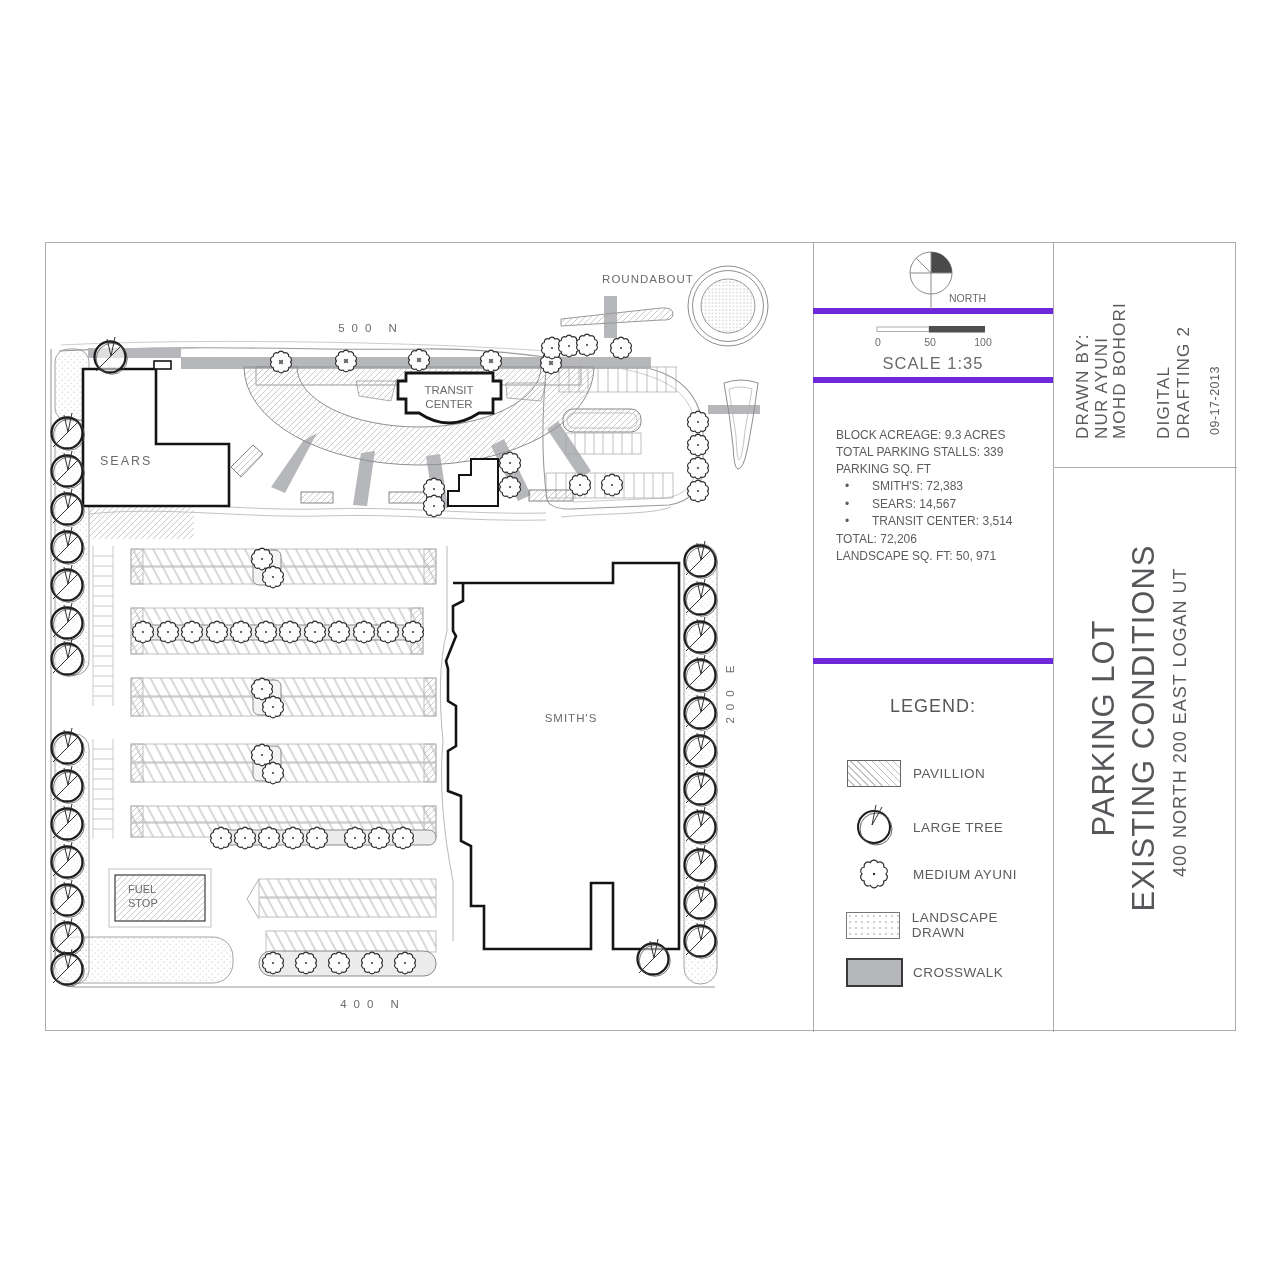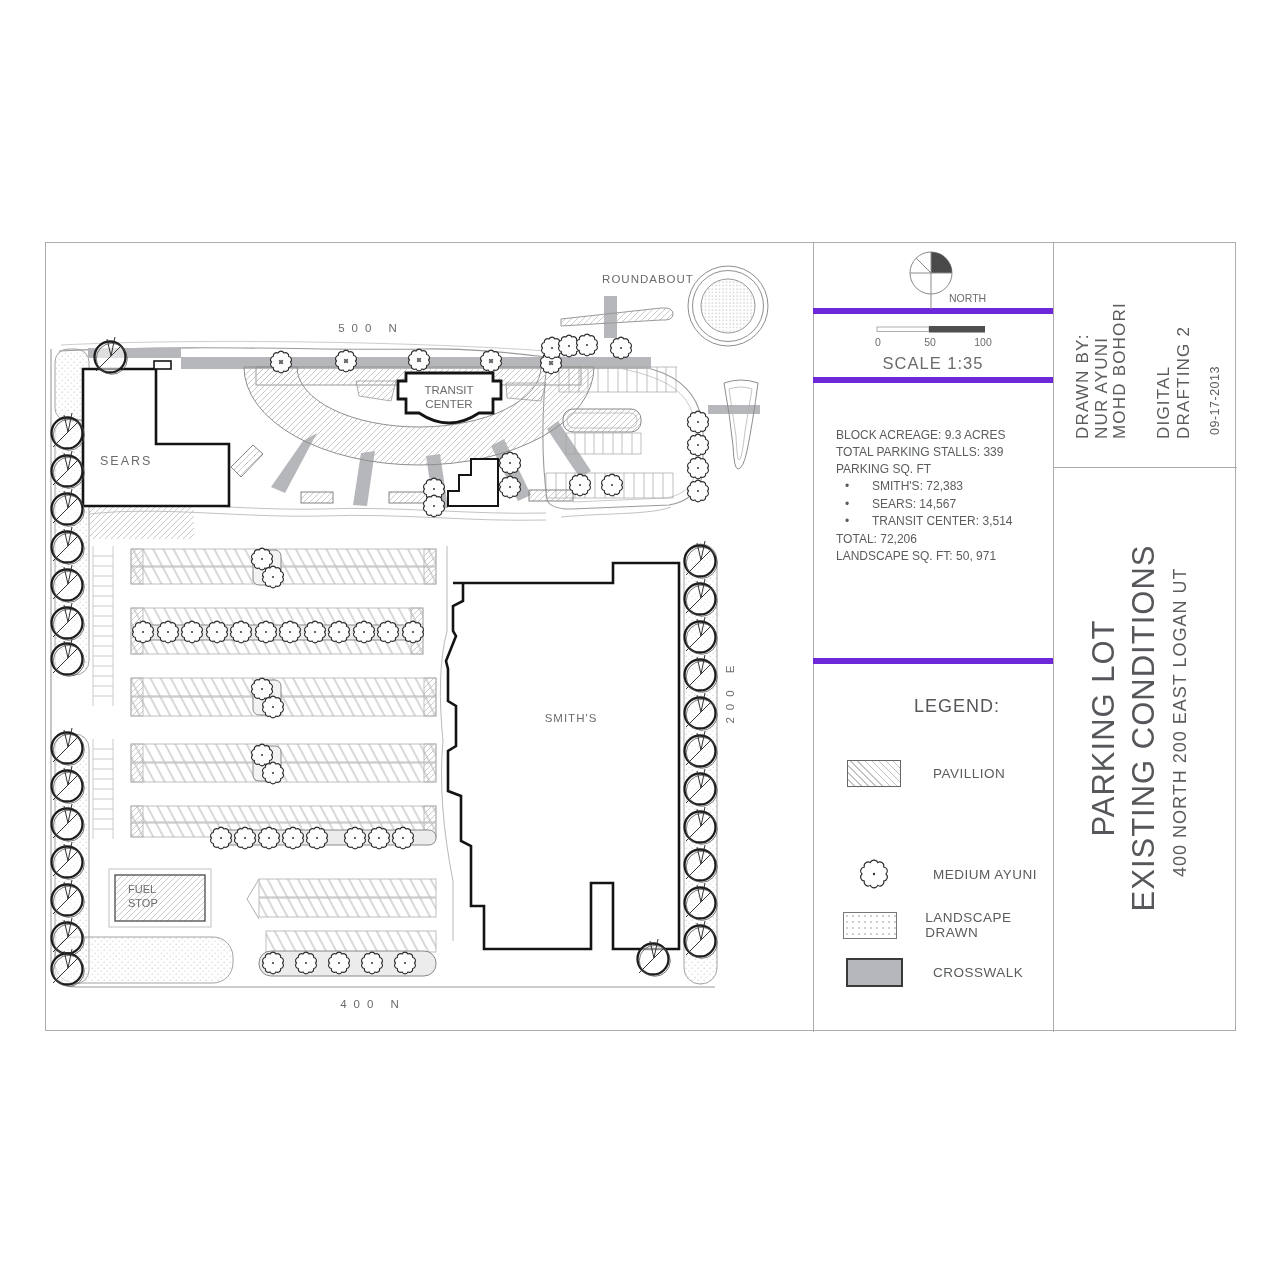--- a/index.html
+++ b/index.html
@@ -10,24 +10,24 @@
   .vline{position:absolute;top:0;width:1px;height:789px;background:#acacac;}
   .panel-box{position:absolute;left:767px;width:240px;box-sizing:border-box;border-bottom:6px solid #6d28d9;}
   
   .stats{padding:44px 8px 0 23px;font-size:12px;line-height:17px;color:#5a5c5e;}
   .stats p{margin:0 0 0 0;}
   .gap20{margin-top:20px;} .gap14{margin-top:14px;}
   .bullet-row{display:flex;line-height:17.5px;}
   .bullet-row .b{width:36px;padding-left:9px;box-sizing:border-box;}
   
   .legend-title{position:absolute;left:0;top:32px;width:100%;text-align:center;
-    font-size:18px;letter-spacing:1px;color:#55575a;margin-left:24px;}
+    font-size:18px;letter-spacing:1px;color:#55575a;}
   .lrow{position:absolute;left:26px;display:flex;align-items:center;}
   .lsym{width:70px;display:flex;justify-content:center;align-items:center;}
-  .llabel{font-size:13.5px;letter-spacing:.5px;color:#5a5c5e;margin-left:24px;}
+  .llabel{font-size:13.5px;letter-spacing:.5px;color:#5a5c5e;margin-left:4px;}
   .sw-pav{width:54px;height:27px;border:1px solid #666;box-sizing:border-box;
     background:repeating-linear-gradient(45deg,#fff 0 4px,#c2c2c2 4px 5px);}
   .sw-land{width:54px;height:27px;border:1px solid #777;box-sizing:border-box;
     background:radial-gradient(#cfcfcf 1px,transparent 1.2px);background-size:6px 6px;}
   .sw-cross{width:57px;height:29px;border:2px solid #3a3a3a;box-sizing:border-box;background:#b5b7ba;}
   
   .rot{position:absolute;transform-origin:0 0;transform:rotate(-90deg);color:#5a5c5e;}
   .drawnby{width:150px;height:58px;font-size:17px;line-height:18.6px;letter-spacing:1.2px;white-space:nowrap;}
   .course{width:150px;height:40px;font-size:17px;line-height:19.5px;letter-spacing:1.2px;white-space:nowrap;}
   .dateblk{width:78px;height:16px;font-size:12.5px;letter-spacing:.5px;white-space:nowrap;}
@@ -350,20 +350,30 @@
   <div class="panel-box" style="top:421px;height:368px;border-bottom:none">
     <div class="legend-title">LEGEND:</div>
 
     <div class="lrow" style="top:96px">
       <span class="lsym">
             <span class="sw-pav"></span>
           </span>
       <span class="llabel">PAVILLION</span>
     </div>
 
+    <div class="lrow" style="top:140px">
+      <span class="lsym">
+        <svg width="46" height="46" viewBox="-23 -23 46 46">
+          <circle r="16" fill="none" stroke="#1c1c1c" stroke-width="2"></circle>
+          <circle cx="2" cy="2" r="16" fill="none" stroke="#555" stroke-width="0.9"></circle>
+          <path d="M-2,-2 L2,-22 M-2,-2 L8,-20" stroke="#333" stroke-width="1" fill="none"></path>
+        </svg>
+      </span>
+      <span class="llabel">LARGE TREE</span>
+    </div>
 
     <div class="lrow" style="top:194px">
       <span class="lsym">
         <svg width="32" height="32" viewBox="-16 -16 32 32">
           <path d="M12,0 A4,4 0 0 1 9.7,7 A4,4 0 0 1 3.7,11.4 A4,4 0 0 1 -3.7,11.4 A4,4 0 0 1 -9.7,7
                    A4,4 0 0 1 -12,0 A4,4 0 0 1 -9.7,-7 A4,4 0 0 1 -3.7,-11.4 A4,4 0 0 1 3.7,-11.4
                    A4,4 0 0 1 9.7,-7 A4,4 0 0 1 12,0 Z" fill="#fff" stroke="#2a2a2a" stroke-width="1.1"></path>
           <circle r="1.2" fill="#333"></circle>
         </svg>
       </span>

